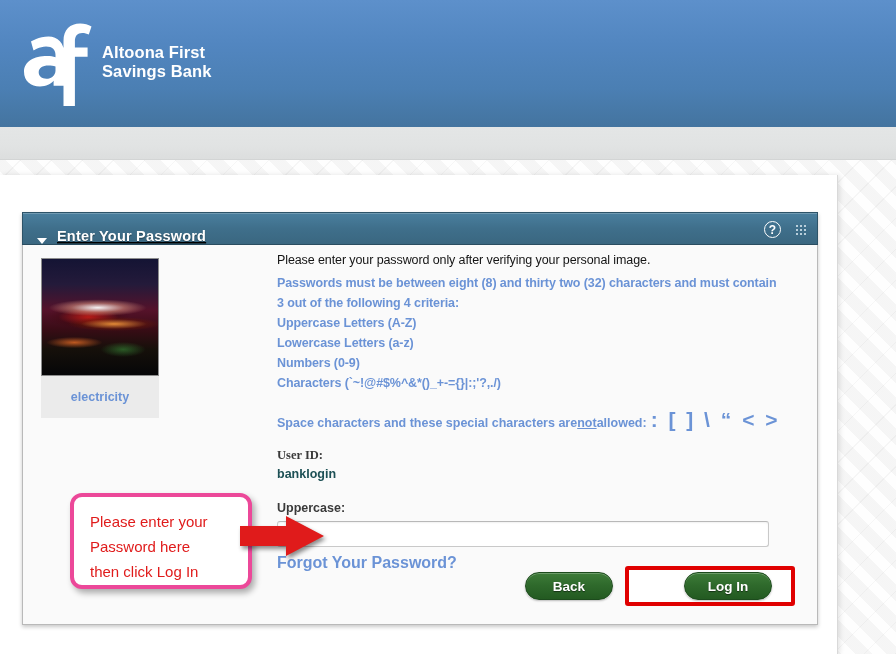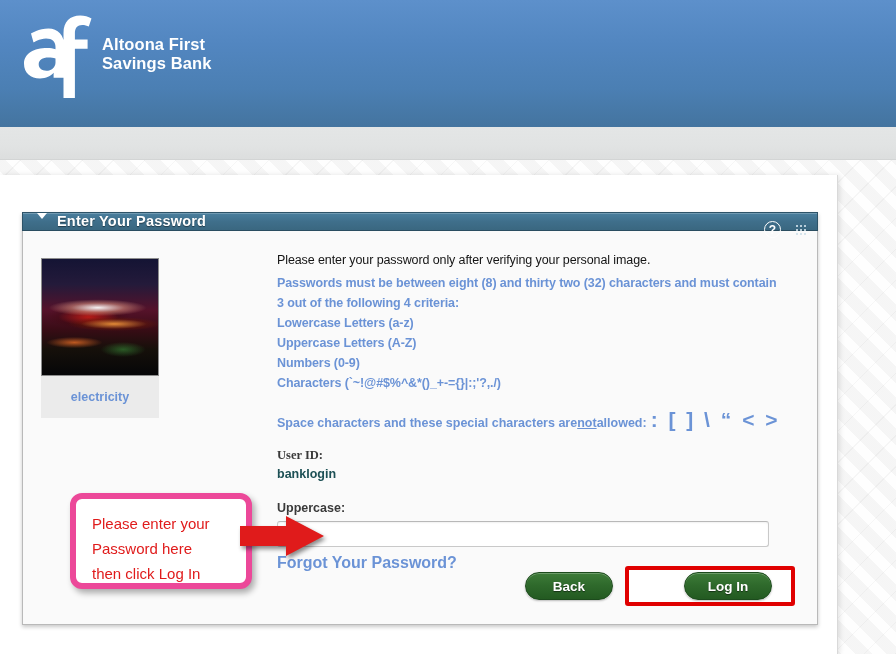--- a/index.html
+++ b/index.html
@@ -12,21 +12,21 @@
 
   #root { position: relative; width: 896px; height: 654px; }
 
   
   .site-header {
     position: absolute; left: 0; top: 0; width: 896px; height: 127px;
     background: linear-gradient(180deg, #5d90cb 0%, #5286c0 35%, #4b7fb3 70%, #44749f 100%);
     overflow: hidden;
   }
   .logo-wrap {
-    position: absolute; left: 18px; top: 10px;
+    position: absolute; left: 18px; top: 18px;
     display: flex; align-items: center;
   }
   .logo-mark { width: 80px; height: 92px; }
   .logo-text {
     color: #ffffff;
     font-size: 16.5px;
     font-weight: bold;
     line-height: 19px;
     letter-spacing: 0.1px;
     margin-left: 4px;
@@ -61,26 +61,26 @@
 
   
   .panel {
     position: absolute; left: 22px; top: 212px; width: 796px; height: 413px;
     background: #fafafa;
     border: 1px solid #b9b9b9;
     border-top: none;
     box-shadow: 0 2px 4px rgba(0,0,0,0.22);
   }
   .panel-header {
-    position: absolute; left: 22px; top: 212px; width: 796px; height: 19px;
+    position: absolute; left: 22px; top: 212px; width: 796px; height: 33px;
     background: linear-gradient(180deg, #4a7f9e 0%, #3f6f8b 50%, #3a6780 100%);
     border: 1px solid #2d5368;
     border-bottom: 1px solid #2a4d60;
     box-shadow: inset 0 1px 0 rgba(255,255,255,0.22);
-    display: flex; align-items: flex-start;
+    display: flex; align-items: flex-end; text-decoration: underline;
   }
   .panel-toggle {
     width: 0; height: 0; margin-left: 14px;
     border-left: 5px solid transparent;
     border-right: 5px solid transparent;
     border-top: 6px solid #ffffff;
     cursor: pointer;
   }
   .panel-title {
     margin-left: 10px;
@@ -200,21 +200,21 @@
   }
   .btn-login-wrap {
     border: 4px solid #e00000; border-radius: 3px;
     padding: 2px 19px; background: #ffffff;
     display: flex; align-items: center;
   }
 
   
   .callout {
     position: absolute; left: 70px; top: 493px; width: 182px; height: 96px;
-    background: #ffffff; border: 6px solid #ec4899; border-radius: 12px;
+    background: #ffffff; border: 4px solid #ec4899; border-radius: 12px;
     box-shadow: 3px 4px 6px rgba(0,0,0,0.32);
     padding: 12px 0 0 16px;
   }
   .callout-text {
     color: #e01b1b; font-size: 15px; line-height: 25px;
     font-family: "Liberation Sans", sans-serif;
     white-space: pre-line;
   }
   .arrow {
     position: absolute; left: 240px; top: 516px;
@@ -252,22 +252,22 @@
       <div class="img-col">
         <div class="personal-image"></div>
         <div class="image-caption">electricity</div>
       </div>
 
       <div class="text-col">
         <div class="lead-line">Please enter your password only after verifying your personal image.</div>
 
         <div class="criteria">
           <div>Passwords must be between eight (8) and thirty two (32) characters and must contain 3 out of the following 4 criteria:</div>
+          <div class="item">Uppercase Letters (A-Z)</div>
           <div class="item">Lowercase Letters (a-z)</div>
-          <div class="item">Uppercase Letters (A-Z)</div>
           <div class="item">Numbers (0-9)</div>
           <div class="item">Characters (`~!@#$%^&amp;*()_+-={}|:;'?,./)</div>
         </div>
 
         <div class="spacer-10"></div>
 
         <div class="not-allowed-row">
           <span>Space characters and these special characters are </span>
             <u>not</u>
             <span> allowed:</span>

